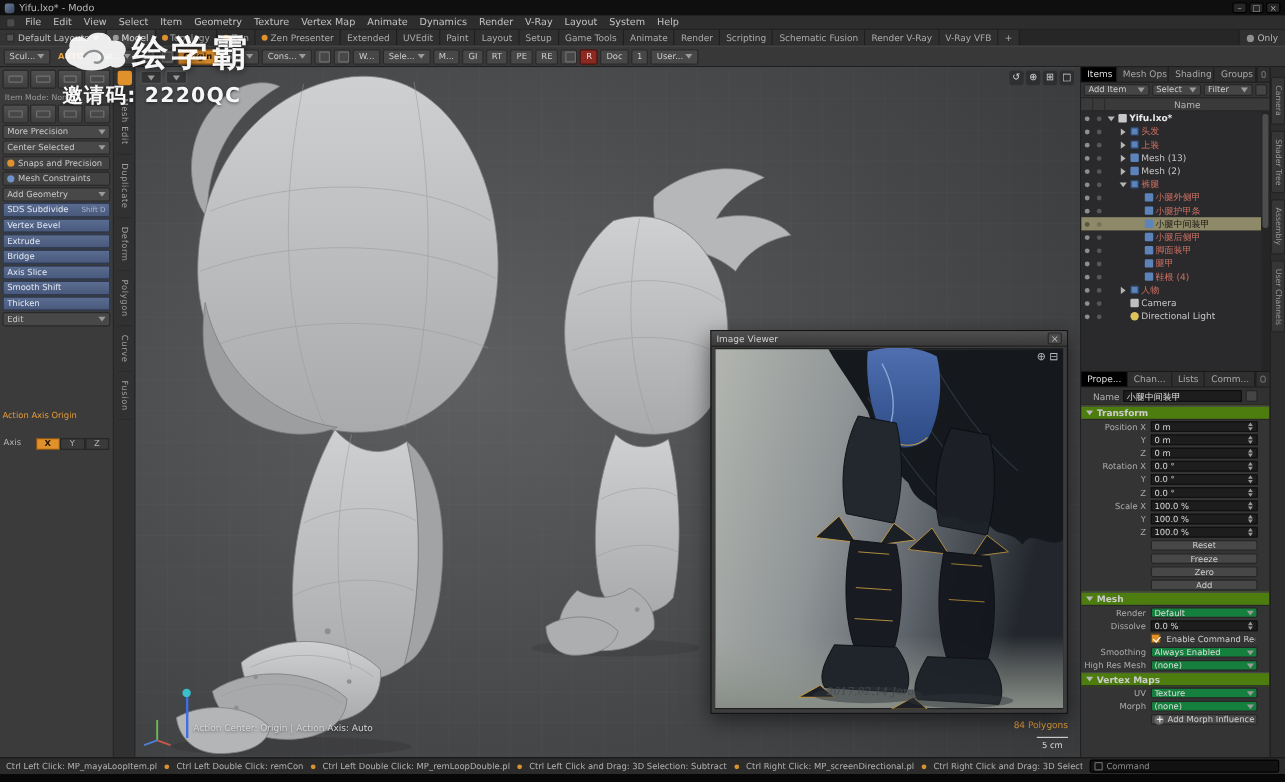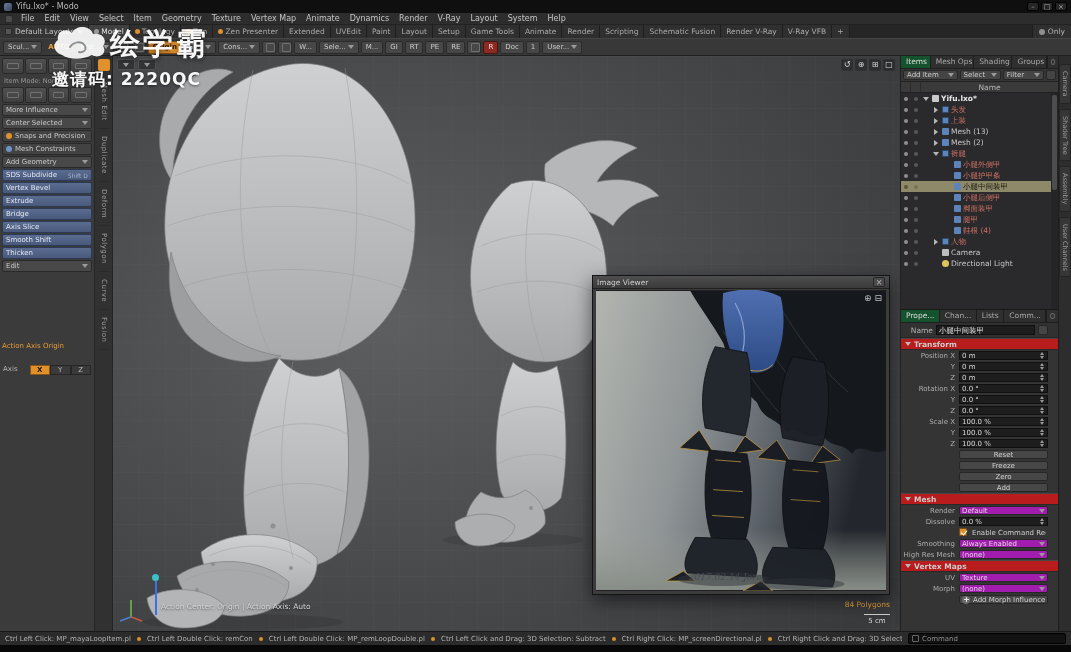--- a/index.html
+++ b/index.html
@@ -93,21 +93,21 @@
 .ivclose{margin-left:auto;width:12px;height:10px;text-align:center;line-height:9px;color:#bbb;font-size:8px;background:#4a4a4a;border:1px solid #262626;border-radius:2px}
 .ivbody{position:absolute;left:3px;right:3px;top:14px;bottom:3px;background:#202020;overflow:hidden}
 .ivbody svg{width:100%;height:100%;display:block}
 .ivtools{position:absolute;right:4px;top:3px;display:flex;gap:3px;color:#eee;font-size:9px;opacity:.75}
 .ivsig{position:absolute;left:32%;bottom:9px;font-family:"DejaVu Serif","Liberation Serif",serif;font-style:italic;font-size:9px;color:#454b52;opacity:.9}
 
 
 .rightpanel{position:absolute;left:900px;top:56px;width:158px;height:575px;background:#333;border-left:1px solid #202020}
 .ptabs{display:flex;height:13px;background:#262626;border-bottom:1px solid #1e1e1e;align-items:stretch}
 .ptab{padding:0 5px;line-height:12px;font-size:7.5px;color:#a8a8a8;background:#2f2f2f;border-right:1px solid #1d1d1d;white-space:nowrap;overflow:hidden}
-.ptab.selected{background:#14532d;color:#ddd}
+.ptab.selected{background:#000000;color:#ddd}
 .gearsq{margin-left:auto;width:12px;background:#2f2f2f;border-left:1px solid #1d1d1d;position:relative}
 .gearsq::after{content:"";position:absolute;inset:3px;border:1px solid #8a8a8a;border-radius:50%;opacity:.6}
 .itemsec{position:absolute;left:0;top:0;right:0;height:254px;background:#303030;border-bottom:1px solid #191919}
 .itemctl{display:flex;gap:2px;padding:1px 2px;height:13px;background:#353535;border-bottom:1px solid #222}
 .ictl{flex:1;background:#454545;border:1px solid #262626;border-radius:2px;font-size:7px;color:#ccc;display:flex;align-items:center;justify-content:space-between;padding:0 3px;height:10px;min-width:0;overflow:hidden}
 .ictl.add{flex:1.4}
 .minisq{width:10px;height:10px;background:#454545;border:1px solid #262626;border-radius:2px;flex:none}
 .namehdr{display:flex;height:11px;background:#3a3a3a;border-bottom:1px solid #202020;align-items:center}
 .nh-eye{width:10px;height:100%;border-right:1px solid #2c2c2c}
 .nh-name{flex:1;text-align:center;font-size:7.5px;color:#b5b5b5}
@@ -150,33 +150,33 @@
 .prow .chk{display:none}
 .prow .box{flex:1;height:9px;display:flex;align-items:center;justify-content:space-between;font-size:7px;line-height:8px;padding:0 2px;min-width:0}
 .prow .vtext{white-space:nowrap;overflow:hidden}
 .prow .step{display:none;flex-direction:column;align-items:center;justify-content:center;gap:1px;width:7px;flex:none}
 .prow .step i{display:block;width:0;height:0}
 .prow .step .up{border-left:2.5px solid transparent;border-right:2.5px solid transparent;border-bottom:3px solid #9a9a9a}
 .prow .step .dn{border-left:2.5px solid transparent;border-right:2.5px solid transparent;border-top:3px solid #9a9a9a}
 .prow .caret{display:none;flex:none}
 .prow.field .box{background:#1d1d1d;border:1px solid #101010;color:#d8d8d8}
 .prow.field .step{display:flex}
-.prow.select .box{background:#a21caf;border:1px solid #262626;color:#ddd;border-radius:2px}
+.prow.select .box{background:#15803d;border:1px solid #262626;color:#ddd;border-radius:2px}
 .prow.select .caret{display:inline-block}
 .prow.action .box{background:#474747;border:1px solid #262626;border-radius:2px;justify-content:center;color:#cfcfcf}
 .prow.bigbtn .box{background:#474747;border:1px solid #262626;border-radius:2px;justify-content:flex-start;gap:3px;color:#cfcfcf}
 .prow.bigbtn .plus{width:8px;height:8px;border-radius:50%;background:#6a6a6a;position:relative;flex:none}
 .prow.bigbtn .plus::before{content:"";position:absolute;left:3.5px;top:1.5px;width:1px;height:5px;background:#e5e5e5}
 .prow.bigbtn .plus::after{content:"";position:absolute;left:1.5px;top:3.5px;width:5px;height:1px;background:#e5e5e5}
 .prow .plus{display:none}
 .prow.bigbtn .plus{display:block}
 .prow.check .chk{display:inline-block;width:8px;height:8px;background:#e0912c;border:1px solid #7a4d12;border-radius:1px;position:relative;margin-right:3px;flex:none}
 .prow.check .chk::after{content:"";position:absolute;left:2px;top:0;width:3px;height:5px;border:solid #fff;border-width:0 1.5px 1.5px 0;transform:rotate(40deg)}
 .prow.check .box{background:transparent;border:none;color:#cfcfcf;justify-content:flex-start}
-.prow.header{background:#b91c1c;border-top:1px solid #474747;border-bottom:1px solid #282828;height:12px}
+.prow.header{background:#4d7c0f;border-top:1px solid #474747;border-bottom:1px solid #282828;height:12px}
 .prow.header .hcaret{display:inline-block}
 .prow.header .plabel{width:auto;text-align:left;color:#cdcdcd;font-weight:bold;font-size:7.5px}
 
 
 .fartabs{position:absolute;left:1058px;top:56px;width:13px;height:575px;background:#2d2d2d;border-left:1px solid #1f1f1f;display:flex;flex-direction:column;align-items:center;padding-top:8px;gap:5px}
 .ftab{writing-mode:vertical-rl;font-size:6.5px;color:#9a9a9a;padding:6px 1px;background:#363636;border:1px solid #242424;border-radius:2px;white-space:nowrap}
 
 
 .statusbar{position:absolute;left:0;top:631px;right:0;height:14px;background:#2b2b2b;border-top:1px solid #191919;display:flex;align-items:center;gap:6px;padding:0 5px;font-size:7px;color:#b2b2b2;overflow:hidden}
 .segs{display:flex;align-items:center;gap:6px;flex:1;min-width:0;overflow:hidden}
@@ -452,21 +452,21 @@
     <div class="lp-grid">
       <span class="lp-ico"></span>
       <span class="lp-ico"></span>
       <span class="lp-ico"></span>
       <span class="lp-ico"></span>
     </div>
     <div>
 
         <div class="lp-row drop">
 
-          <span class="lp-label">More Influence</span>
+          <span class="lp-label">More Precision</span>
           <span class="lp-short"></span>
           <span class="caret"></span>
         </div>
 
         <div class="lp-row drop">
 
           <span class="lp-label">Center Selected</span>
           <span class="lp-short"></span>
           <span class="caret"></span>
         </div>

